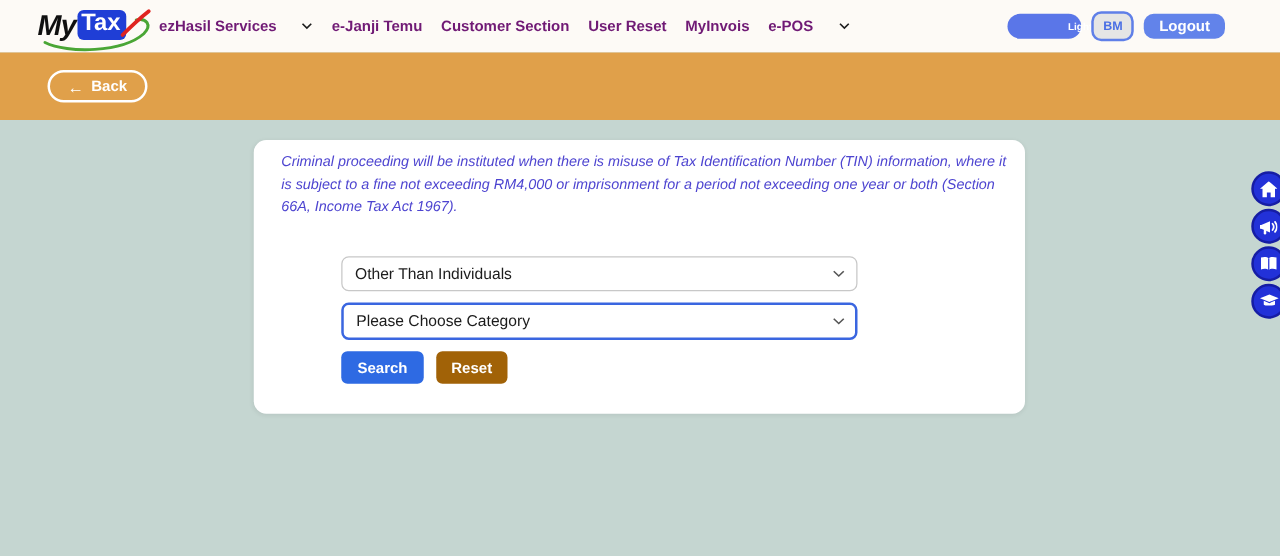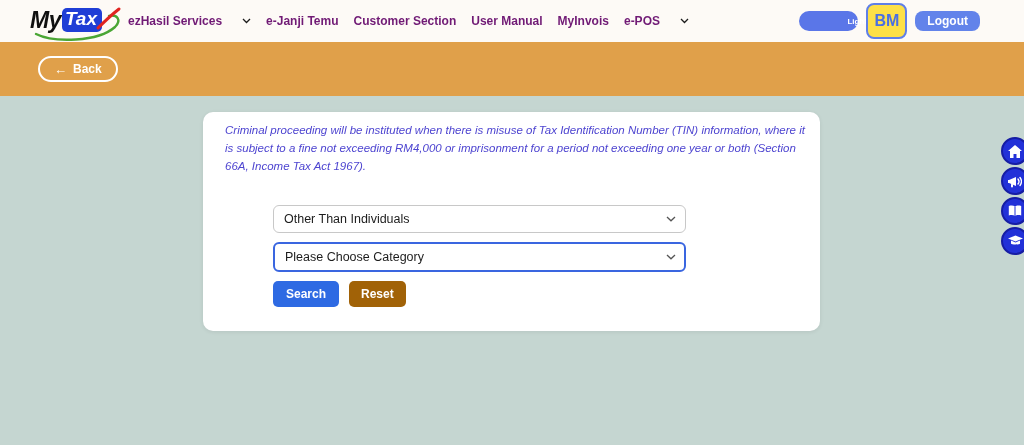--- a/index.html
+++ b/index.html
@@ -14,21 +14,21 @@
     height:42px; background:#fdfaf6;
     display:flex; align-items:center;
     padding:0 44px 0 30px;
   }
   .logo { position:relative; display:flex; align-items:center; cursor:pointer; margin-top:-2px; }
   .logo-my {
     font-size:23px; font-weight:800; font-style:italic; color:#101010;
     letter-spacing:-0.5px;
   }
   .logo-tax {
-    font-size:19px; font-weight:800; font-style:italic; color:#ffffff;
+    font-size:19px; font-weight:800; color:#ffffff;
     background:#1f3ed6; border-radius:5px; padding:0 5px 2px 3px;
     margin-left:1px; position:relative; z-index:1;
   }
   .logo-swoosh { position:absolute; left:-4px; top:-4px; width:100px; height:40px; pointer-events:none; z-index:2; }
 
   .nav-menu { display:flex; align-items:center; gap:15px; margin-left:26px; }
   .nav-item {
     font-size:12px; font-weight:600; color:#701a75; cursor:pointer;
     display:flex; align-items:center; gap:20px; white-space:nowrap;
   }
@@ -36,22 +36,22 @@
   .chev svg { display:block; }
 
   .nav-right { margin-left:auto; display:flex; align-items:center; gap:8px; }
   .theme-toggle {
     width:59px; height:20px; border-radius:10px; background:#5a76e8;
     display:flex; align-items:center; padding:2px; cursor:pointer;
   }
   .toggle-knob { width:16px; height:16px; border-radius:50%; background:#ffffff; }
   .toggle-label { color:#ffffff; font-size:8px; font-weight:700; margin-left:6px;padding-left:40px; }
   .btn-bm {
-    min-width:34px; height:36px; background:#fde047; color:#4a6fe4;
-    border:2px solid #5f7fe8; border-radius:8px; font-size:16px; font-weight:700;
+    min-width:34px; height:24px; background:#e5e5e5; color:#4a6fe4;
+    border:2px solid #5f7fe8; border-radius:8px; font-size:10px; font-weight:700;
     cursor:pointer; padding:0 6px;
     font-family:"Liberation Sans", sans-serif;
   }
   .btn-logout {
     height:20px; background:#6283ea; color:#ffffff; border:none;
     border-radius:8px; font-size:12px; font-weight:700; padding:0 12px; cursor:pointer;
     font-family:"Liberation Sans", sans-serif;
   }
 
   
@@ -130,21 +130,21 @@
           </svg>
       </span>
     </div>
     <div class="nav-item">
       <span>e-Janji Temu</span>
     </div>
     <div class="nav-item">
       <span>Customer Section</span>
     </div>
     <div class="nav-item">
-      <span>User Manual</span>
+      <span>User Reset</span>
     </div>
     <div class="nav-item">
       <span>MyInvois</span>
     </div>
     <div class="nav-item">
       <span>e-POS</span>
       <span class="chev">
         <svg width="9" height="6" viewBox="0 0 9 6">
             <polyline points="1,1 4.5,4.5 8,1" fill="none" stroke="#1c1c1c" stroke-width="1.3"></polyline>
           </svg>

